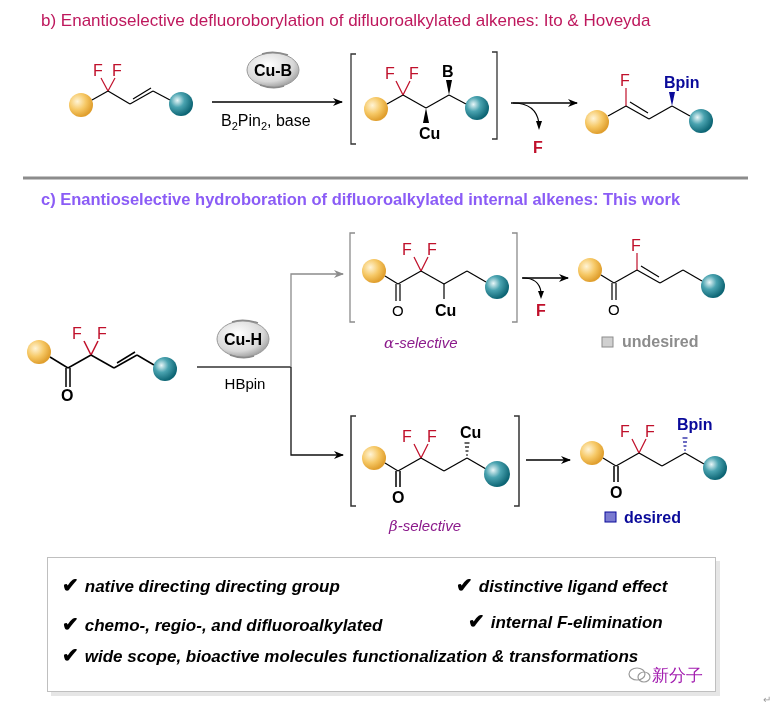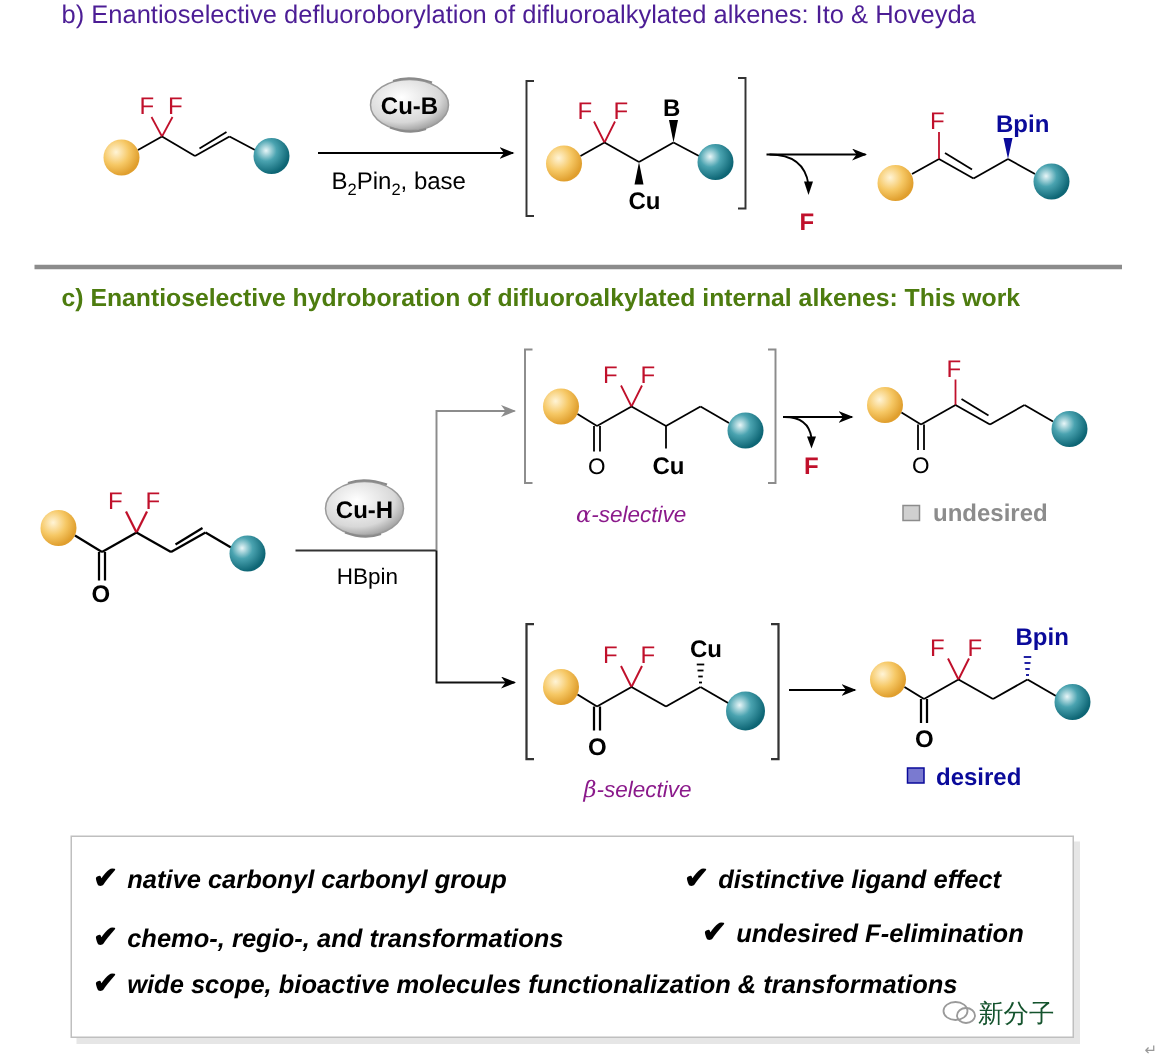--- a/index.html
+++ b/index.html
@@ -1,23 +1,23 @@
 <!DOCTYPE html>
 <html><head>
 <meta charset="utf-8">
 <style>
   html, body { margin: 0; padding: 0; background: #ffffff; }
   body { width: 772px; height: 708px; position: relative; overflow: hidden; font-family: "Liberation Sans", sans-serif; }
   svg text { font-family: "Liberation Sans", sans-serif; }
-  .title-b { position: absolute; left: 41px; top: 0; font-size: 17px; color: #4c1d95; }
-  .title-c { position: absolute; left: 41px; top: 190px; font-size: 16.5px; font-weight: bold; color: #4d7c0f; }
+  .title-b { position: absolute; left: 41px; top: 11px; font-size: 17px; color: #be185d; }
+  .title-c { position: absolute; left: 41px; top: 190px; font-size: 16.5px; font-weight: bold; color: #8b5cf6; }
   .summary-box { position: absolute; left: 47px; top: 557px; width: 667px; height: 133px; border: 1px solid #bfbfbf; background: #fff; box-shadow: 4px 4px 0 #e6e6e6; }
   .bullet { position: absolute; font-size: 17px; font-weight: bold; font-style: italic; color: #000; white-space: nowrap; }
   .check { font-style: normal; font-size: 20px; margin-right: 6px; }
-  .watermark { position: absolute; left: 652px; top: 664px; font-size: 17px; color: #14532d; }
+  .watermark { position: absolute; left: 652px; top: 664px; font-size: 17px; color: #a21caf; }
   .wm-icon { position: absolute; left: 628px; top: 666px; }
   .return-mark { position: absolute; left: 763px; top: 694px; font-size: 10px; color: #999; }
 </style>
 </head>
 <body>
 
 <div class="title-b">b) Enantioselective defluoroborylation of difluoroalkylated alkenes: Ito &amp; Hoveyda</div>
 
 <svg width="772" height="708" style="position:absolute;left:0;top:0">
   <defs>
@@ -237,24 +237,24 @@
     <line x1="685" y1="453" x2="704" y2="464" stroke="#000" stroke-width="1.3"></line>
     <circle cx="715" cy="468" r="12" fill="url(#gTeal)"></circle>
   </g>
   <rect x="605" y="512" width="11" height="10" fill="#7a7ad0" stroke="#0a0a9a" stroke-width="1"></rect>
   <text x="624" y="523" fill="#0a0a9a" font-size="16" font-weight="bold">desired</text>
 </svg>
 
 <div class="title-c">c) Enantioselective hydroboration of difluoroalkylated internal alkenes: This work</div>
 
 <div class="summary-box"></div>
-<div class="bullet" style="left:62px;top:573px"><span class="check">✔</span><span>native carbonyl carbonyl group</span></div>
+<div class="bullet" style="left:62px;top:573px"><span class="check">✔</span><span>native directing directing group</span></div>
 <div class="bullet" style="left:456px;top:573px"><span class="check">✔</span><span>distinctive ligand effect</span></div>
-<div class="bullet" style="left:62px;top:612px"><span class="check">✔</span><span>chemo-, regio-, and transformations</span></div>
-<div class="bullet" style="left:468px;top:609px"><span class="check">✔</span><span>undesired F-elimination</span></div>
+<div class="bullet" style="left:62px;top:612px"><span class="check">✔</span><span>chemo-, regio-, and difluoroalkylated</span></div>
+<div class="bullet" style="left:468px;top:609px"><span class="check">✔</span><span>internal F-elimination</span></div>
 <div class="bullet" style="left:62px;top:643px"><span class="check">✔</span><span>wide scope,  bioactive molecules functionalization &amp;  transformations</span></div>
 
 <svg class="wm-icon" width="24" height="18">
   <ellipse cx="9" cy="8" rx="8" ry="6" fill="none" stroke="#9a9a9a" stroke-width="1.2"></ellipse>
   <ellipse cx="16" cy="11" rx="6" ry="5" fill="none" stroke="#9a9a9a" stroke-width="1.2"></ellipse>
 </svg>
 <div class="watermark">新分子</div>
 <div class="return-mark">↵</div>
 
 </body></html>

